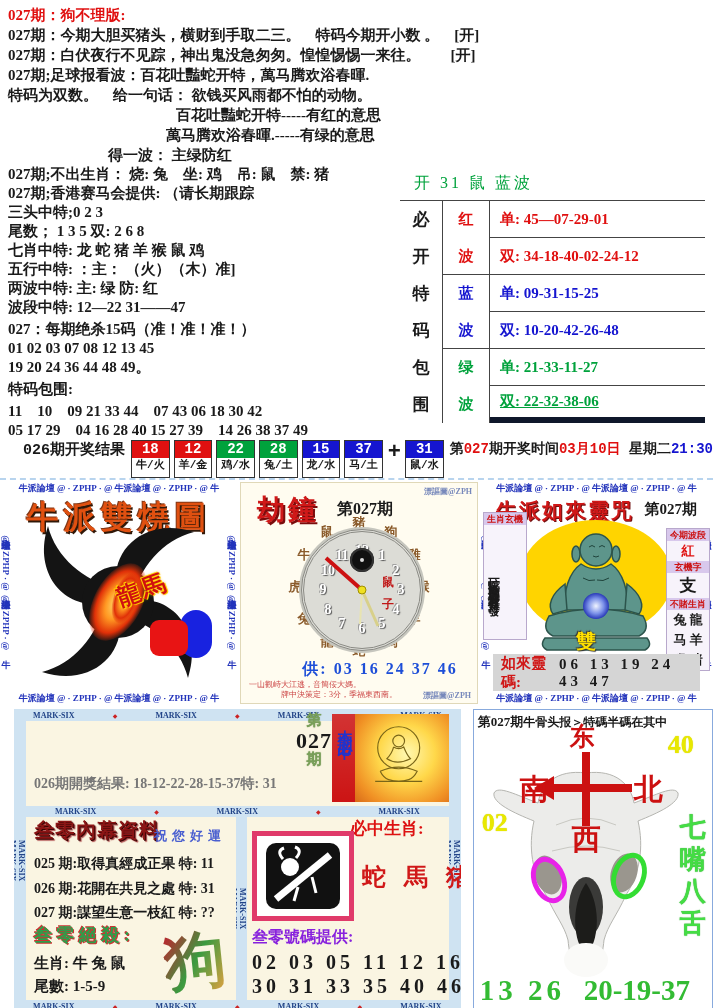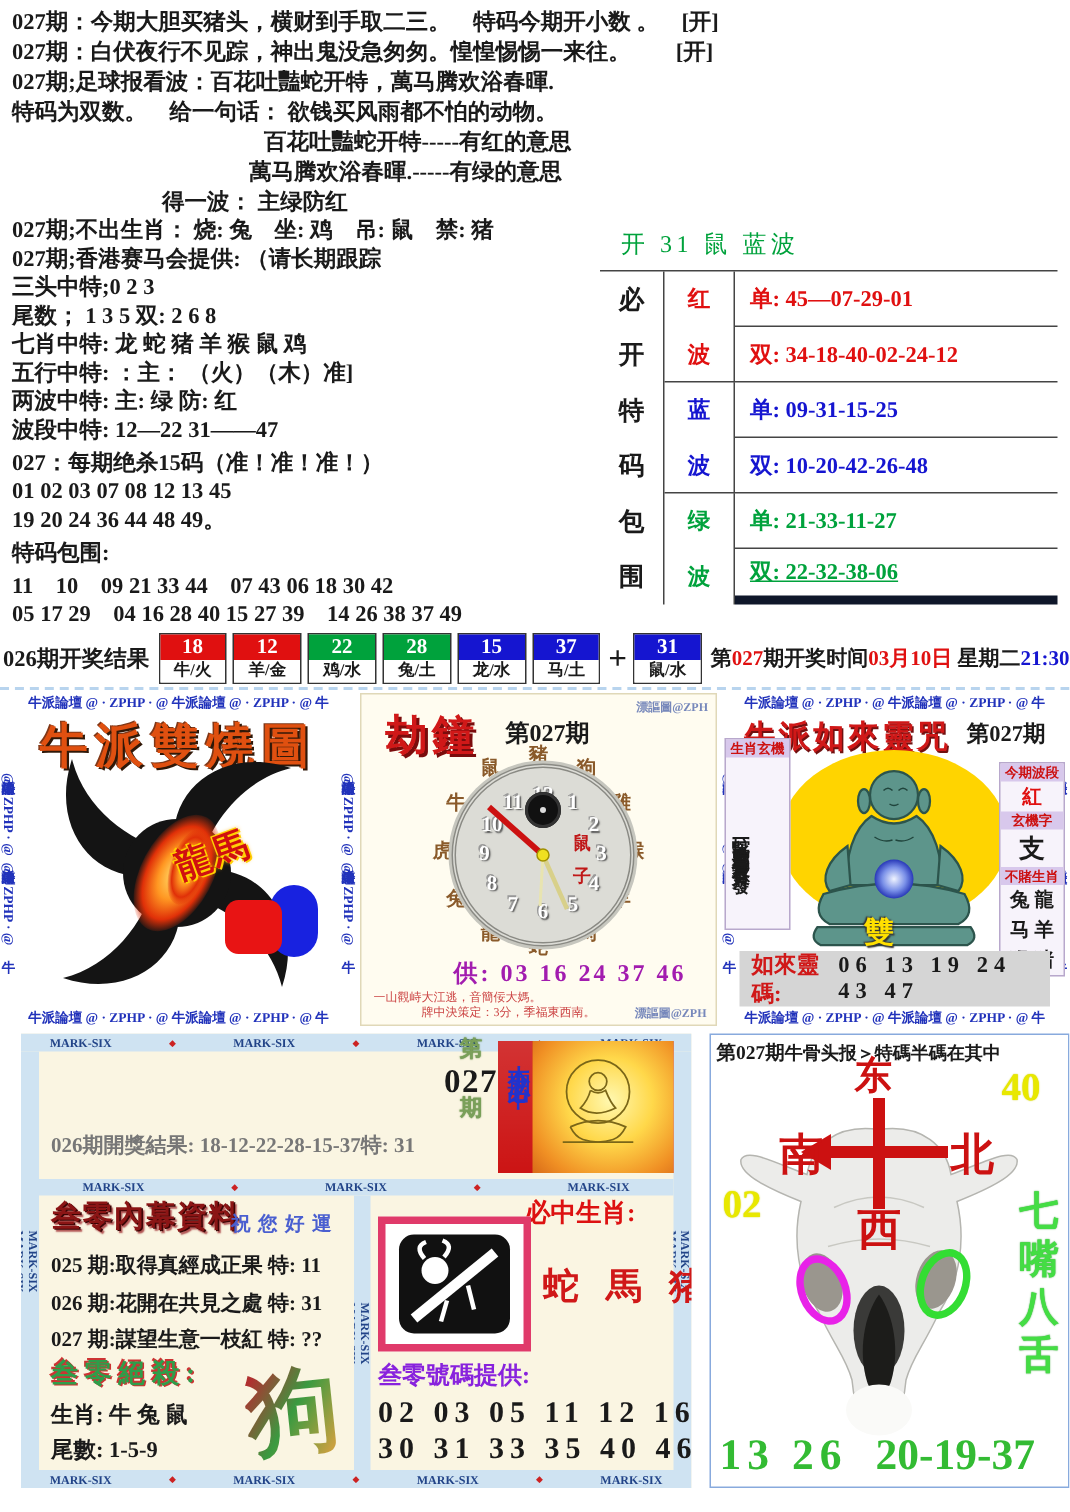--- a/index.html
+++ b/index.html
@@ -20,21 +20,21 @@
   .bet-header{font-size:16px;font-weight:normal;padding:8px 0 6px 14px;letter-spacing:3px;}
   .bet-table{display:flex;border-top:1px solid #444;margin-right:8px;}
   .bt-side{width:42px;display:flex;flex-direction:column;justify-content:space-around;align-items:center;border-right:1px solid #444;font-size:17px;font-weight:bold;}
   .bt-main{flex:1;}
   .bt-row{display:flex;height:37px;align-items:stretch;}
   .bt-wave{width:46px;display:flex;align-items:center;justify-content:center;font-size:15px;font-weight:bold;border-right:1px solid #444;}
   .bt-nums{flex:1;display:flex;align-items:center;padding-left:10px;font-size:15px;font-weight:bold;border-bottom:1px solid #444;white-space:nowrap;}
   .bt-row.group-end .bt-wave{border-bottom:1px solid #444;}
   .bt-row:last-child .bt-nums{border-bottom:6px solid #0f172a;text-decoration:underline;}
   
-  .results-bar{display:flex;align-items:center;height:38px;border-bottom:2px dashed #b8d4ee;padding-left:2px;}
+  .results-bar{display:flex;height:38px;border-bottom:2px dashed #b8d4ee;padding-left:23px;font-family:Liberation Mono, monospace;}
   .rb-label{font-size:15px;font-weight:bold;margin-right:6px;white-space:nowrap;}
   .ball{width:47px;border:1px solid #333;margin-right:4px;display:flex;flex-direction:column;text-align:center;}
   .ball .ball-num{height:17px;line-height:17px;color:#fff;font-weight:bold;font-size:14px;}
   .ball .ball-info{height:15px;line-height:15px;background:#fff;font-size:11px;font-weight:bold;}
   .ball.red .ball-num{background:var(--red);} .ball.green .ball-num{background:var(--green);} .ball.blue .ball-num{background:var(--blue);}
   .plus{font-size:22px;font-weight:bold;margin:0 4px 0 1px;}
   .rb-next{font-size:14px;font-weight:bold;white-space:nowrap;margin-left:2px;}
   
   .panels-row{display:flex;margin-top:2px;height:222px;}
   .panel{position:relative;overflow:hidden;}
@@ -56,21 +56,21 @@
   .pb-title{position:absolute;left:16px;top:8px;font-size:28px;font-weight:900;color:#d01818;text-shadow:2px 2px 0 #7a0c0c;letter-spacing:3px;}
   .pb-issue{position:absolute;left:96px;top:16px;font-size:16px;font-weight:bold;}
   .pb-wm{position:absolute;font-size:8px;color:#7788bb;font-weight:bold;}
   .pb-wm.t{right:5px;top:3px;} .pb-wm.b{right:6px;bottom:2px;}
   .pb-clock{position:absolute;left:60px;top:46px;width:116px;height:116px;border-radius:50%;background:#dcdcd6;border:3px double #8a8a84;box-shadow:0 0 0 2px #c6c6be;}
   .pb-num{position:absolute;transform:translate(-50%,-50%);font-size:14px;font-weight:900;color:#fff;text-shadow:1px 1px 1px #555,-1px -1px 0 #999;}
   .pb-subdial{position:absolute;left:46px;top:16px;width:24px;height:24px;border-radius:50%;background:#111;box-shadow:inset 0 0 0 2px #333;}
   .pb-subdial::after{content:"";position:absolute;left:10px;top:10px;width:4px;height:4px;border-radius:50%;background:#ddd;}
   .pb-inner{position:absolute;font-size:12px;font-weight:bold;color:#c01818;}
   .pb-zod{position:absolute;transform:translate(-50%,-50%);font-size:13px;font-weight:bold;color:#8a5a2a;}
-  .pb-supply{position:absolute;left:46px;right:4px;top:176px;text-align:center;font-size:16px;font-weight:900;color:#a21caf;letter-spacing:2px;white-space:nowrap;}
+  .pb-supply{position:absolute;left:46px;right:4px;top:176px;text-align:center;font-size:16px;font-weight:900;color:#1d4ed8;letter-spacing:2px;white-space:nowrap;}
   .pb-small{position:absolute;left:8px;font-size:8px;color:#cc4444;white-space:nowrap;}
   
   .pc-title{position:absolute;left:16px;top:15px;font-size:21px;font-weight:900;color:#d01818;letter-spacing:2px;text-shadow:1px 1px 0 #701010;}
   .pc-issue{position:absolute;right:16px;top:18px;font-size:15px;font-weight:bold;}
   .pc-buddha{position:absolute;left:30px;top:32px;}
   .pc-box{position:absolute;width:42px;border:1px solid #b8a8cc;background:#f7f3fb;font-weight:bold;z-index:3;}
   .pc-box .hd{background:#d8c8ec;color:#cc1111;font-size:9px;text-align:center;padding:1px 0;line-height:10px;}
   .pc-left{left:3px;top:30px;}
   .pc-left .cols{display:flex;justify-content:center;padding:3px 1px;writing-mode:vertical-rl;text-orientation:upright;font-size:12px;letter-spacing:2px;height:108px;}
   .pc-right{right:3px;top:46px;}
@@ -128,20 +128,21 @@
   .pe-eye{position:absolute;border-radius:50%;z-index:3;}
   .pe-eye.m{left:58px;top:146px;width:24px;height:38px;border:5px solid #e822e8;transform:rotate(-22deg);}
   .pe-eye.g{left:138px;top:142px;width:24px;height:38px;border:5px solid #33dd33;transform:rotate(20deg);}
   .pe-bnum{position:absolute;top:264px;font-size:29px;font-weight:bold;color:#33bb33;letter-spacing:4px;white-space:nowrap;z-index:3;}
   .pe-b1{left:6px;} .pe-b2{left:110px;letter-spacing:0;}
 </style>
 </head>
 <body>
 
 <div class="top-notes">
+  <p class="tn-title">027期：狗不理版:</p>
   <p>027期：今期大胆买猪头，横财到手取二三。　特码今期开小数 。　[开]</p>
   <p>027期：白伏夜行不见踪，神出鬼没急匆匆。惶惶惕惕一来往。　　[开]</p>
   <p>027期;足球报看波：百花吐豔蛇开特，萬马腾欢浴春暉.</p>
   <p>特码为双数。　给一句话： 欲钱买风雨都不怕的动物。</p>
   <p class="indent1">百花吐豔蛇开特-----有红的意思</p>
   <p class="indent2">萬马腾欢浴春暉.-----有绿的意思</p>
   <p class="indent3">得一波： 主绿防红</p>
 </div>
 
 <div class="mid-row">

